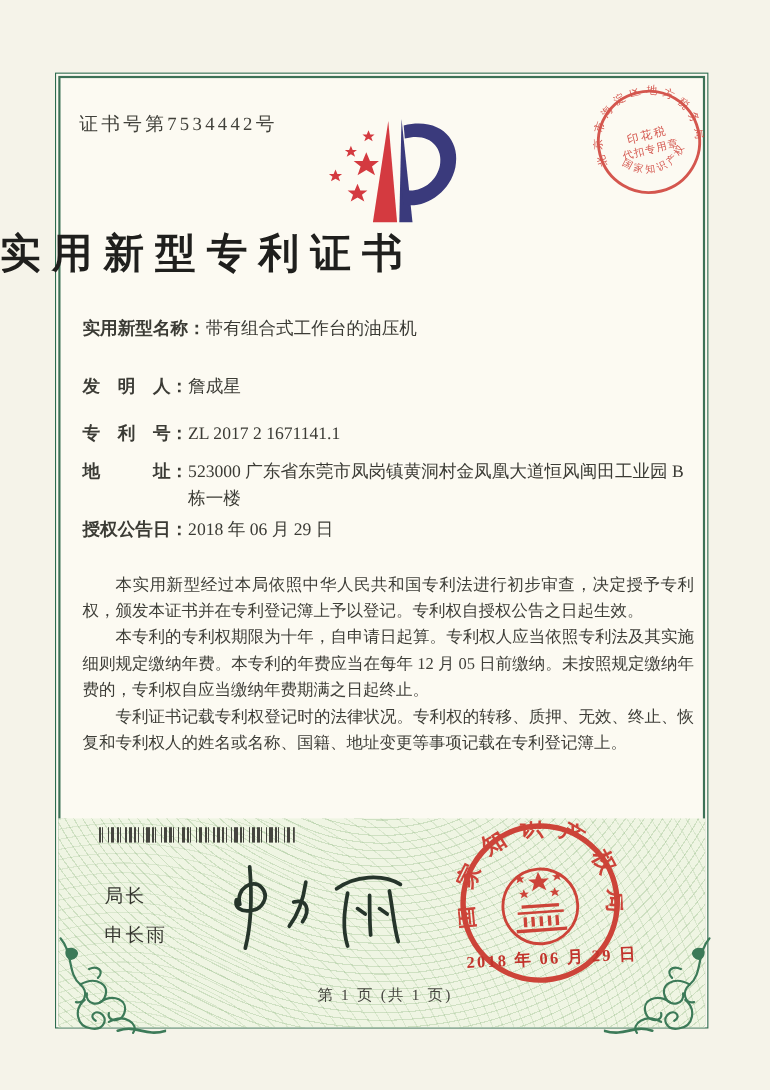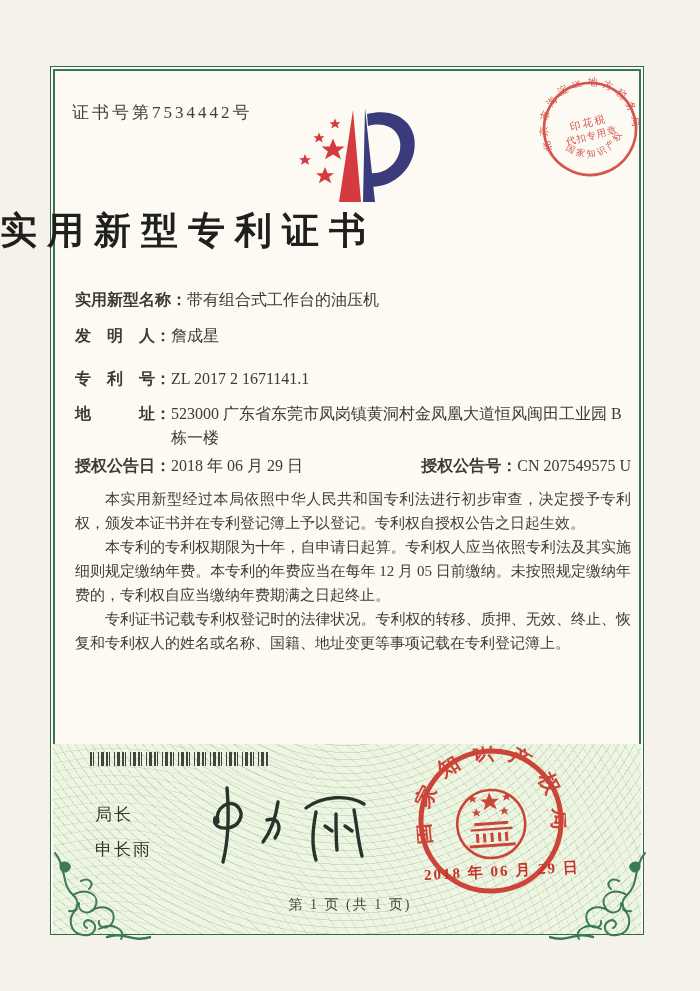--- a/index.html
+++ b/index.html
@@ -34,24 +34,24 @@
     position:absolute;left:0;top:206px;width:700px;z-index:5;
     font-size:37px;font-weight:600;letter-spacing:10px;color:#1f1f1d;
   }
   .content{
     position:absolute;left:75px;top:288px;width:556px;z-index:5;
     font-size:16px;line-height:24px;color:#3b3b35;
   }
   .field-row{display:flex;align-items:flex-start;}
   .field-label{white-space:pre;flex:none;font-weight:bold;}
   .field-value{flex:1;}
-  .m28{margin-top:12px}.m19{margin-top:19px}.m20{margin-top:20px}
+  .m28{margin-top:28px}.m19{margin-top:19px}.m20{margin-top:20px}
   .m11{margin-top:11px}.m4{margin-top:4px}
   .dual{display:flex;justify-content:space-between;}
-  .paras{margin-top:9px;font-size:15px;line-height:24px;text-align:justify;color:#3e3e38;}
+  .paras{margin-top:26px;font-size:15px;line-height:24px;text-align:justify;color:#3e3e38;}
   .paras p{margin:0;text-indent:2em;}
   .barcode{
     position:absolute;left:90px;top:752px;width:178px;height:14px;z-index:4;
     background:repeating-linear-gradient(90deg,
       #45453f 0 2px,transparent 2px 3px,
       #45453f 3px 4px,transparent 4px 8px,
       #45453f 8px 9px,transparent 9px 11px,
       #45453f 11px 14px,transparent 14px 16px);
   }
   .sig-title{position:absolute;left:95px;top:803px;z-index:5;font-size:17px;letter-spacing:2px;color:#35352f;}
@@ -152,24 +152,20 @@
       <span class="field-value">ZL 2017 2 1671141.1</span>
     </div>
     <div class="field-row m11">
       <span class="field-label">地　　　址：</span>
       <span class="field-value">523000 广东省东莞市凤岗镇黄洞村金凤凰大道恒风闽田工业园 B 栋一楼</span>
     </div>
     <div class="dual m4">
       <div class="field-row">
         <span class="field-label">授权公告日：</span>
         <span>2018 年 06 月 29 日</span>
-      </div>
-      <div class="field-row">
-        <span class="field-label">授权公告号：</span>
-        <span>CN 207549575 U</span>
       </div>
     </div>
 
     <div class="paras">
       <p>本实用新型经过本局依照中华人民共和国专利法进行初步审查，决定授予专利权，颁发本证书并在专利登记簿上予以登记。专利权自授权公告之日起生效。</p>
       <p>本专利的专利权期限为十年，自申请日起算。专利权人应当依照专利法及其实施细则规定缴纳年费。本专利的年费应当在每年 12 月 05 日前缴纳。未按照规定缴纳年费的，专利权自应当缴纳年费期满之日起终止。</p>
       <p>专利证书记载专利权登记时的法律状况。专利权的转移、质押、无效、终止、恢复和专利权人的姓名或名称、国籍、地址变更等事项记载在专利登记簿上。</p>
     </div>
   </div>
 

